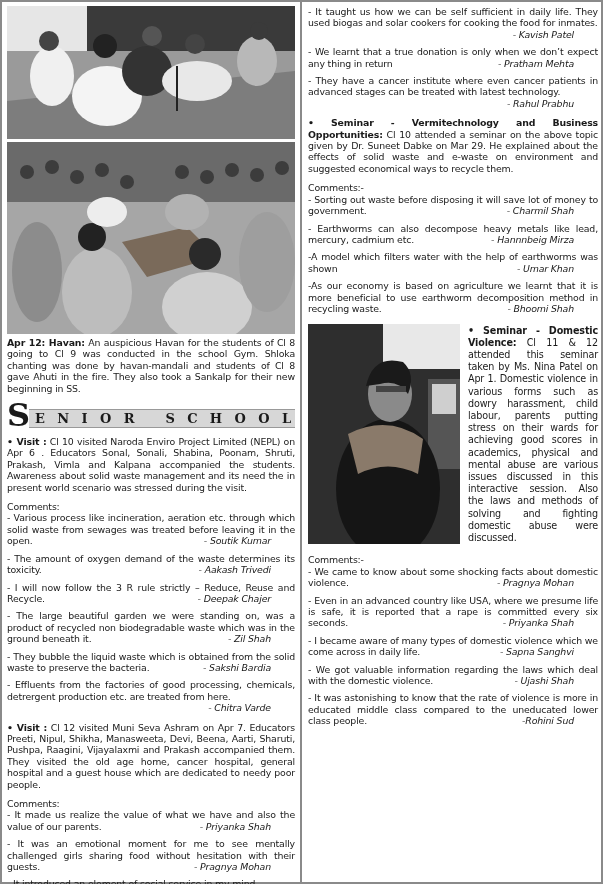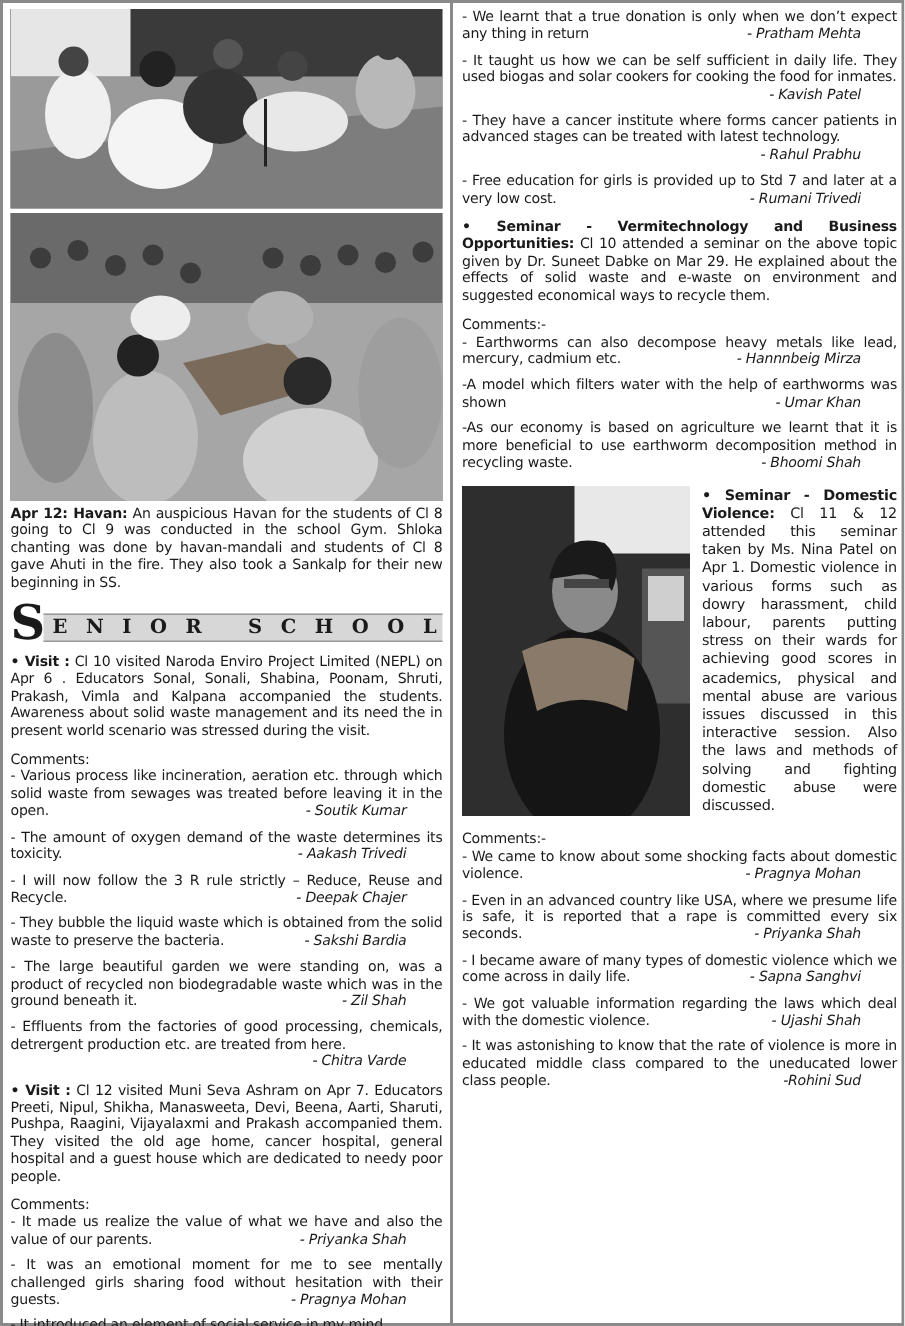--- a/index.html
+++ b/index.html
@@ -103,49 +103,49 @@
     </span>
   </div>
 
   <div>
     <p><span class="b">• Visit :</span><span> Cl 10 visited Naroda Enviro Project Limited (NEPL) on Apr 6 . Educators Sonal, Sonali, Shabina, Poonam, Shruti, Prakash, Vimla and Kalpana accompanied the students. Awareness about solid waste management and its need the in present world scenario was stressed during the visit.</span></p>
     <p class="comments-label">Comments:</p>
     <div>
       <p class="comment clear"><span>- Various process like incineration, aeration etc. through which solid waste from sewages was treated before leaving it in the open.</span><span class="author">- Soutik Kumar</span></p>
       <p class="comment clear"><span>- The amount of oxygen demand of the waste determines its toxicity.</span><span class="author">- Aakash Trivedi</span></p>
       <p class="comment clear"><span>- I will now follow the 3 R rule strictly – Reduce, Reuse and Recycle.</span><span class="author">- Deepak Chajer</span></p>
+      <p class="comment clear"><span>- The large beautiful garden we were standing on, was a product of recycled non biodegradable waste which was in  the ground beneath it.</span><span class="author">- Zil Shah</span></p>
       <p class="comment clear"><span>- They bubble the liquid waste which is obtained from the solid waste to preserve the bacteria.</span><span class="author">- Sakshi Bardia</span></p>
-      <p class="comment clear"><span>- The large beautiful garden we were standing on, was a product of recycled non biodegradable waste which was in  the ground beneath it.</span><span class="author">- Zil Shah</span></p>
       <p class="comment clear"><span>- Effluents from the factories of good processing, chemicals, detrergent production etc. are treated from here.</span><span class="author">- Chitra Varde</span></p>
     </div>
   </div>
 
   <div class="block">
     <p><span class="b">• Visit :</span><span> Cl 12 visited Muni Seva Ashram on Apr 7. Educators Preeti, Nipul, Shikha, Manasweeta, Devi, Beena, Aarti, Sharuti, Pushpa, Raagini, Vijayalaxmi and Prakash accompanied them. They visited the old age home, cancer hospital, general hospital and a guest house which are dedicated to needy poor people.</span></p>
     <p class="comments-label">Comments:</p>
     <div>
       <p class="comment clear"><span>- It made us realize the value of what we have and also the value of our parents.</span><span class="author">- Priyanka Shah</span></p>
       <p class="comment clear"><span>- It was an emotional moment for me to see mentally challenged girls sharing food without hesitation with their guests.</span><span class="author">- Pragnya Mohan</span></p>
       <p class="comment clear"><span>- It introduced an element of social service in my mind.</span></p>
     </div>
   </div>
 </div>
 
 <div class="col col-right">
   <div style="margin-top:6px;">
+    <p class="comment clear"><span>- It taught us how we can be self sufficient in daily life. They used biogas and solar cookers for cooking the food for inmates.</span><span class="author">- Kavish Patel</span></p>
     <p class="comment clear"><span>- We learnt that a true donation is only when we don’t expect any thing in return</span><span class="author">- Pratham Mehta</span></p>
-    <p class="comment clear"><span>- It taught us how we can be self sufficient in daily life. They used biogas and solar cookers for cooking the food for inmates.</span><span class="author">- Kavish Patel</span></p>
-    <p class="comment clear"><span>- They have a cancer institute where forms cancer patients in advanced stages can be treated with latest technology.</span><span class="author">- Rahul Prabhu</span></p>
-    <p class="comment clear"><span>- Free education for girls is provided up to Std 7 and later at a very low cost.</span><span class="author">- Rumani Trivedi</span></p>
+    <p class="comment clear"><span>- They have a cancer institute where even cancer patients in advanced stages can be treated with latest technology.</span><span class="author">- Rahul Prabhu</span></p>
   </div>
 
   <div class="block">
     <p><span class="b">• Seminar - Vermitechnology and Business Opportunities:</span><span> Cl 10 attended a seminar on the above topic given by Dr. Suneet Dabke on Mar 29. He explained about the effects of solid waste and e-waste on environment and suggested economical ways to recycle them.</span></p>
     <p class="comments-label">Comments:-</p>
     <div>
+      <p class="comment clear"><span>- Sorting out waste before disposing it will save lot of money to government.</span><span class="author">- Charmil Shah</span></p>
       <p class="comment clear"><span>- Earthworms can also decompose heavy metals like lead, mercury, cadmium etc.</span><span class="author">- Hannnbeig Mirza</span></p>
       <p class="comment clear"><span>-A model which filters water with the help of earthworms was shown</span><span class="author">- Umar Khan</span></p>
       <p class="comment clear"><span>-As our economy is based on agriculture we learnt that it is more beneficial to use earthworm decomposition method in recycling waste.</span><span class="author">- Bhoomi Shah</span></p>
     </div>
   </div>
 
   <div>
     <div class="dv-wrap">
       <div class="photo dv-photo" title="Ms. Nina Patel speaking at seminar">
         <svg viewBox="0 0 152 220" preserveAspectRatio="none">

